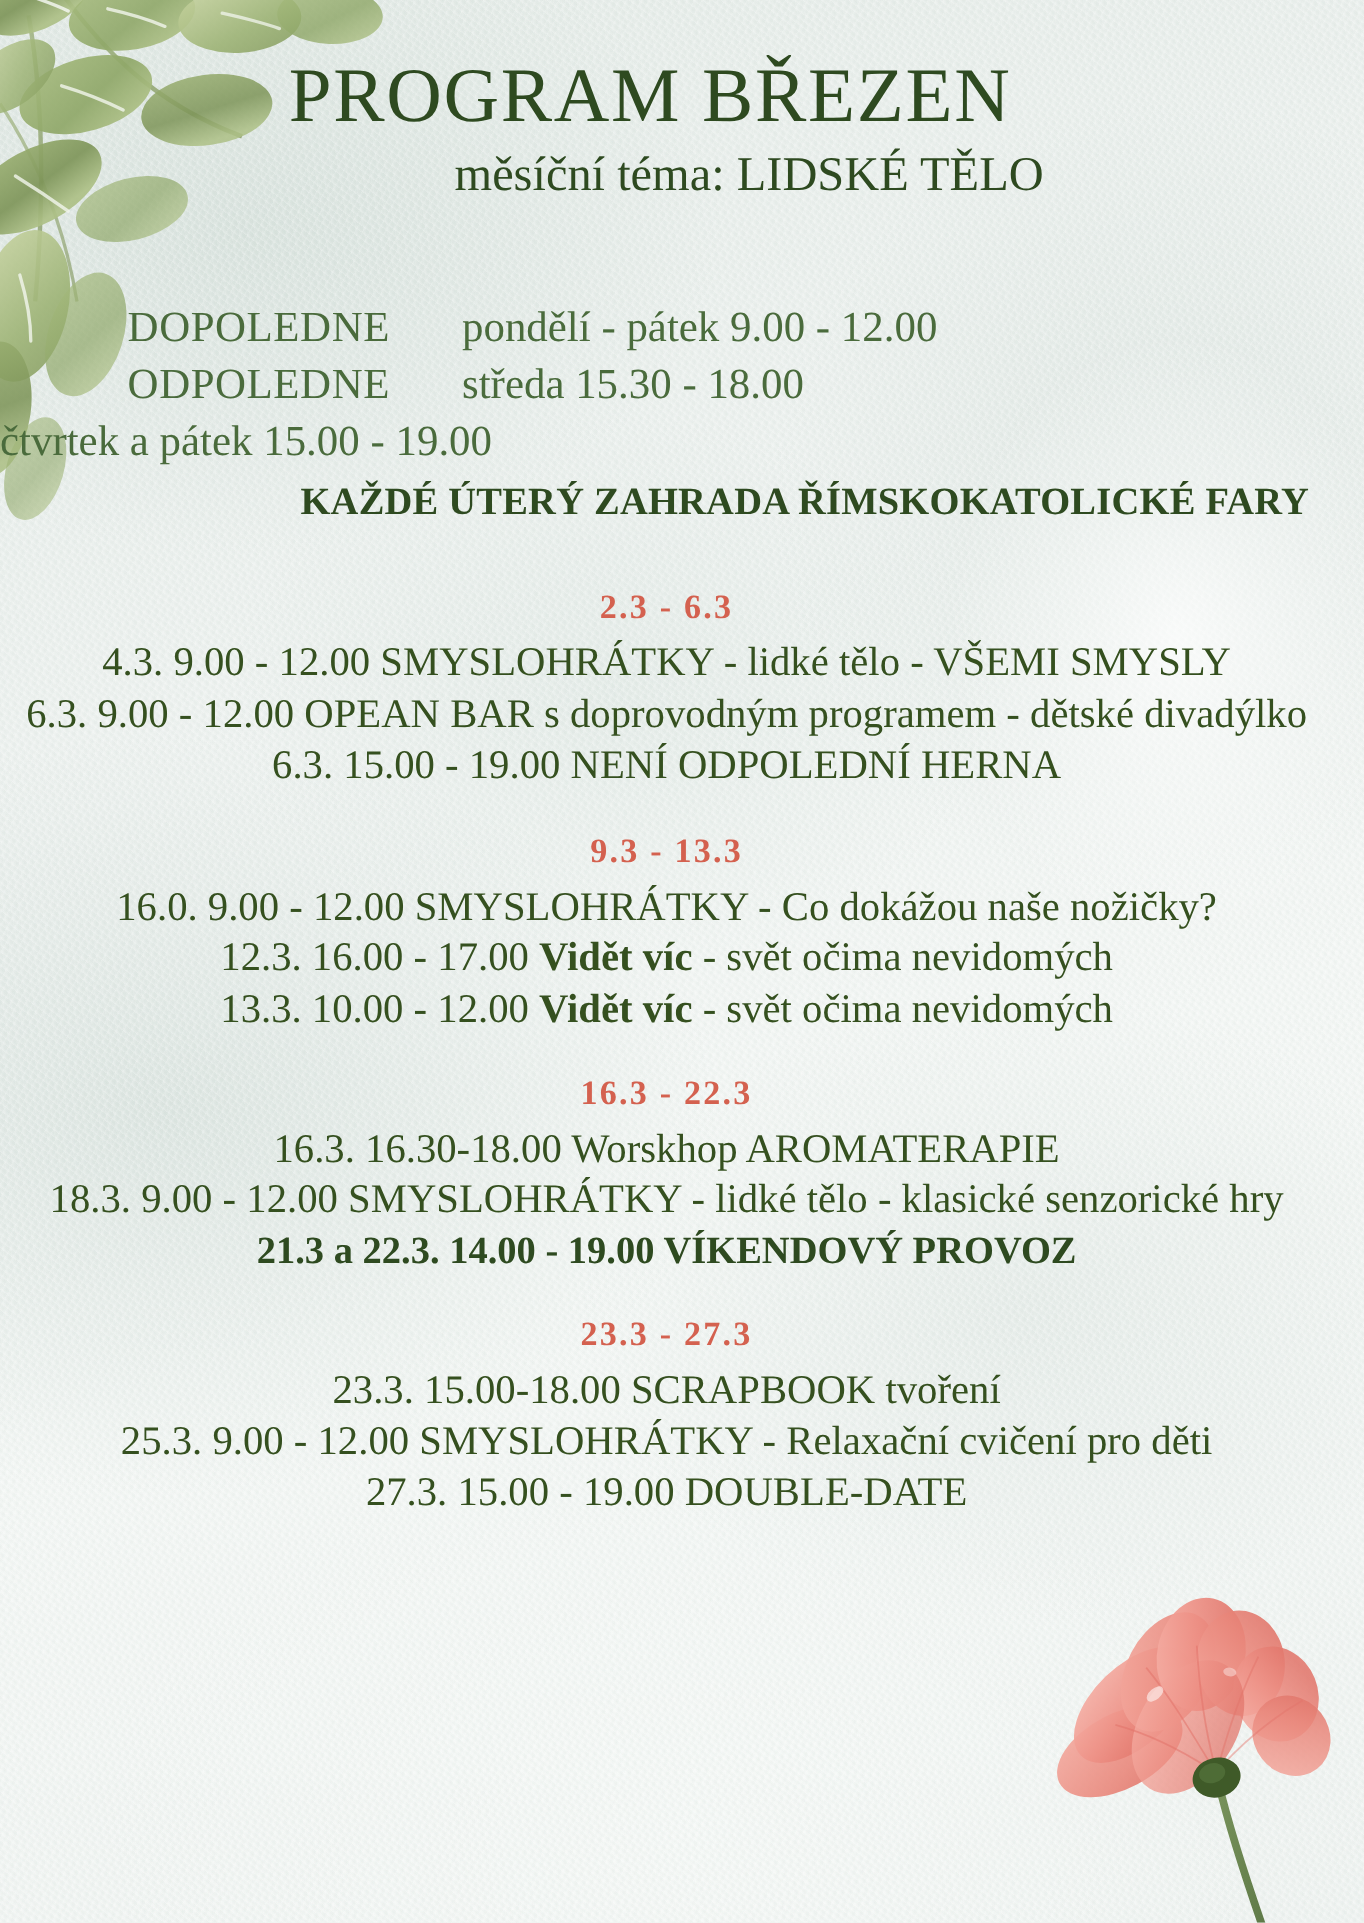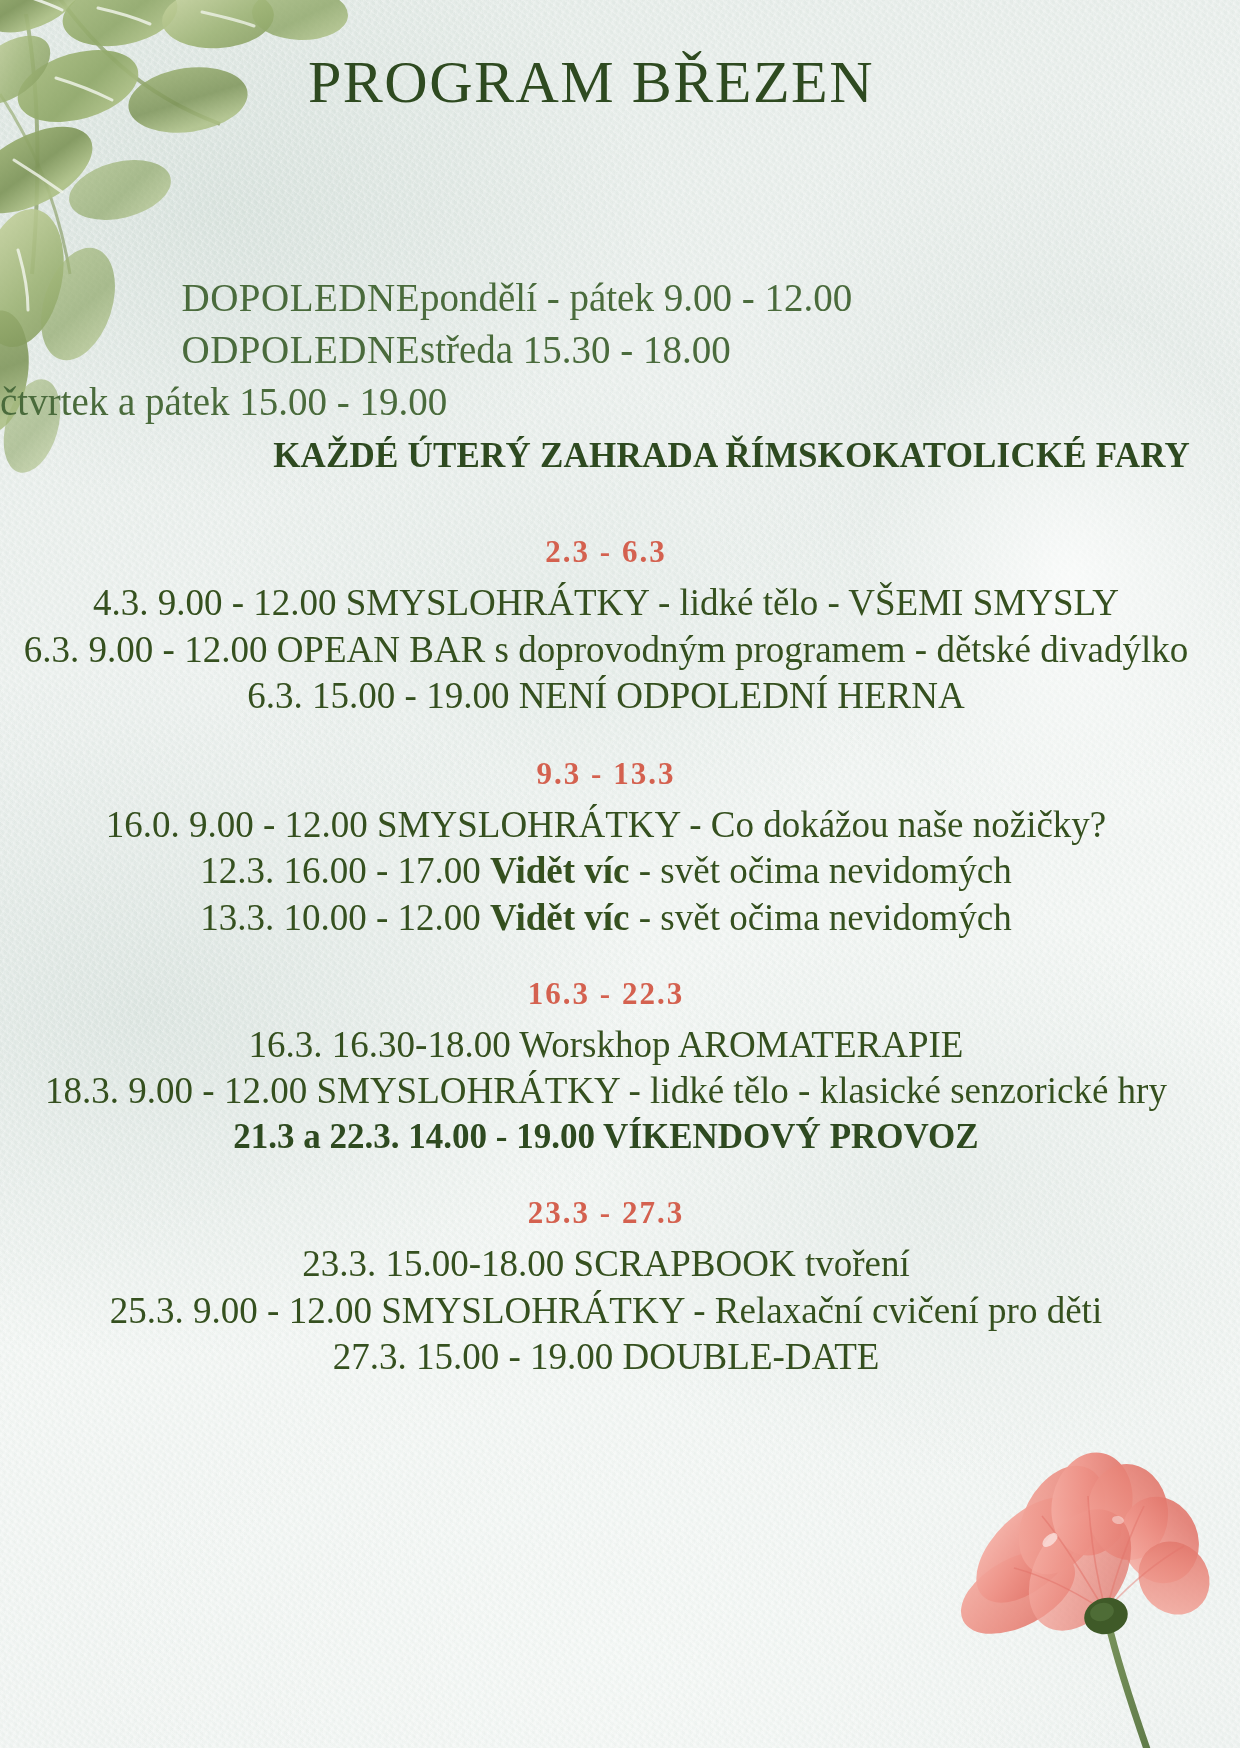--- a/index.html
+++ b/index.html
@@ -80,21 +80,21 @@
   .title-block {
     position: absolute;
     top: 52px;
     left: 0;
     width: 1240px;
     text-align: center;
     padding-right: 58px;
     box-sizing: border-box;
   }
   .main-title {
-    font-size: 60px;
+    font-size: 70px;
     line-height: 1.02;
     letter-spacing: 1.5px;
     color: #2e4a20;
     font-weight: 400;
     margin: 0;
     white-space: nowrap;
   }
   .subtitle {
     font-size: 44px;
     line-height: 1.25;
@@ -113,22 +113,22 @@
   }
   .hours-row {
     display: flex;
     align-items: baseline;
     font-size: 39px;
     line-height: 1.33;
     white-space: nowrap;
   }
   .hours-label {
     width: 420px;
-    text-align: right;
-    padding-left: 92px;
+    text-align: left;
+    padding-left: 116px;
     box-sizing: border-box;
     letter-spacing: 0.5px;
   }
   .hours-value {
     width: 640px;
     text-align: left;
     padding-right: 58px;
     box-sizing: border-box;
   }
   .hours-value.wide {
@@ -285,20 +285,21 @@
     <ellipse cx="196" cy="166" rx="6" ry="4" transform="rotate(10 196 166)" fill="#ffffff" opacity="0.4"></ellipse>
 
     <ellipse cx="184" cy="262" rx="22" ry="18" transform="rotate(-14 184 262)" fill="#3f5a28"></ellipse>
     <ellipse cx="180" cy="258" rx="12" ry="9" transform="rotate(-14 180 258)" fill="#52703a" opacity="0.8"></ellipse>
   </svg>
 
   <div class="content">
 
     <div class="title-block">
       <div class="main-title">PROGRAM BŘEZEN</div>
+      <div class="subtitle">měsíční téma: LIDSKÉ TĚLO</div>
     </div>
 
     <div class="hours-block">
       <div class="hours-row">
         <span class="hours-label">DOPOLEDNE</span>
         <span class="hours-value">pondělí - pátek  9.00 - 12.00</span>
       </div>
       <div class="hours-row">
         <span class="hours-label">ODPOLEDNE</span>
         <span class="hours-value">středa 15.30 - 18.00</span>

